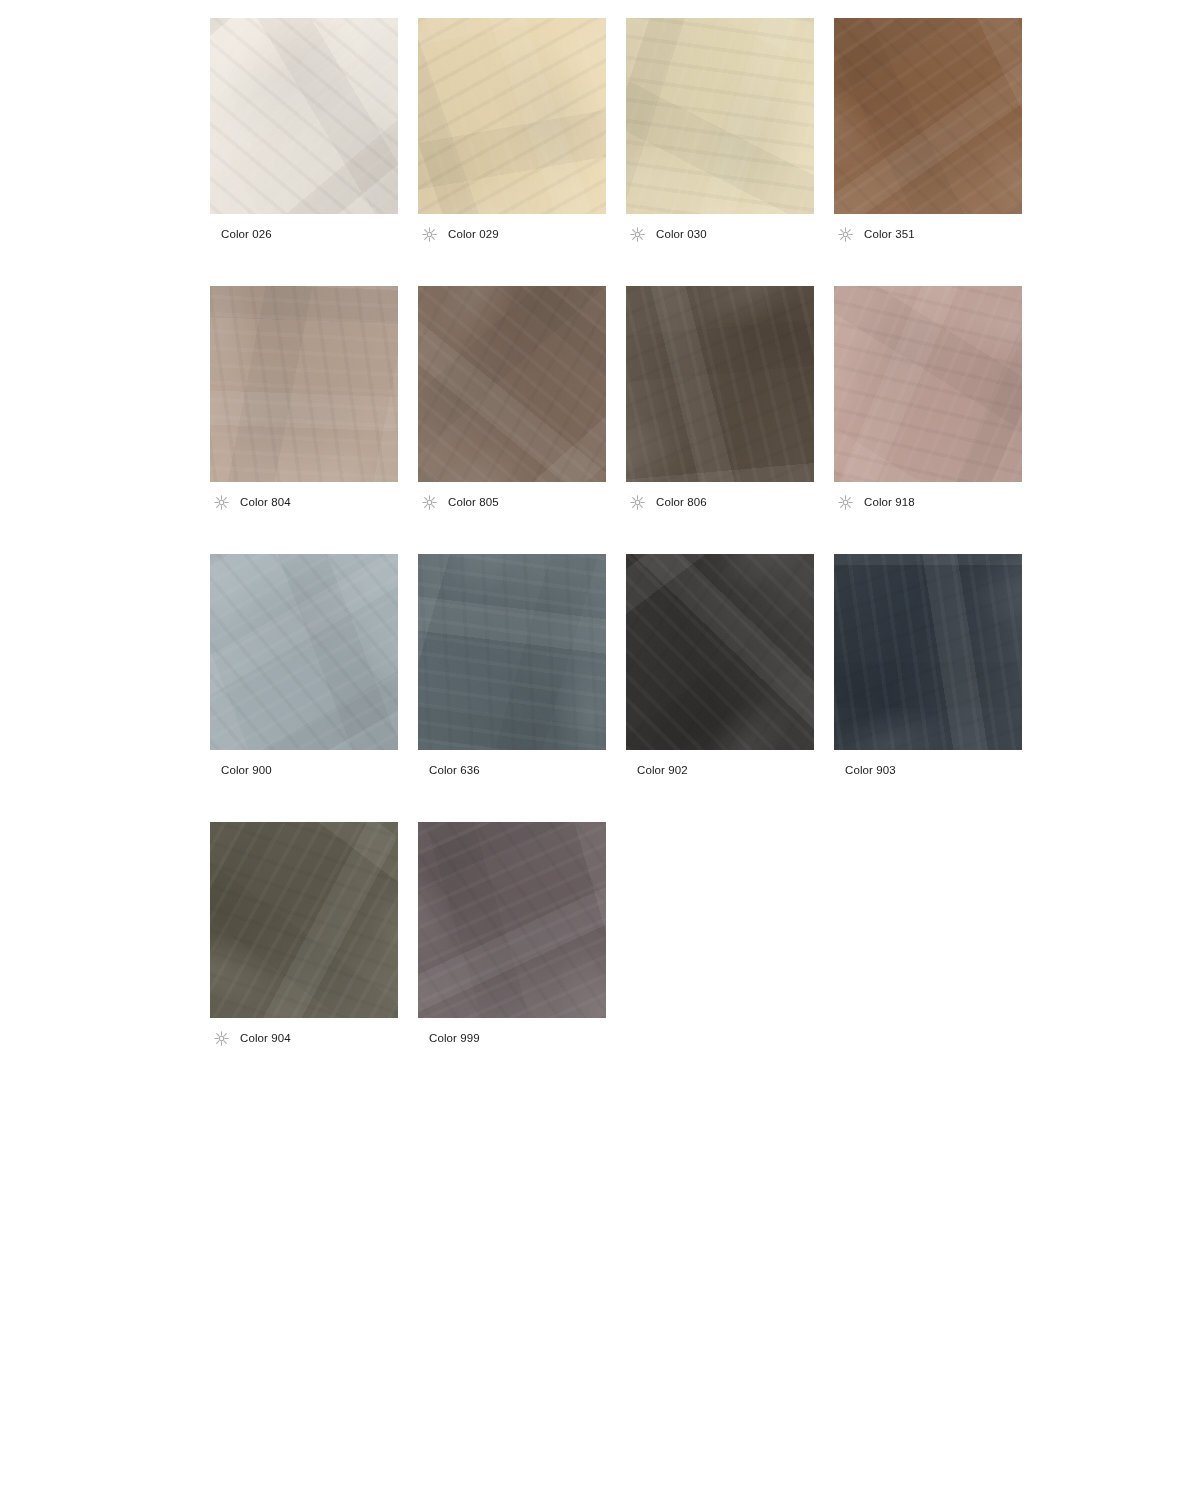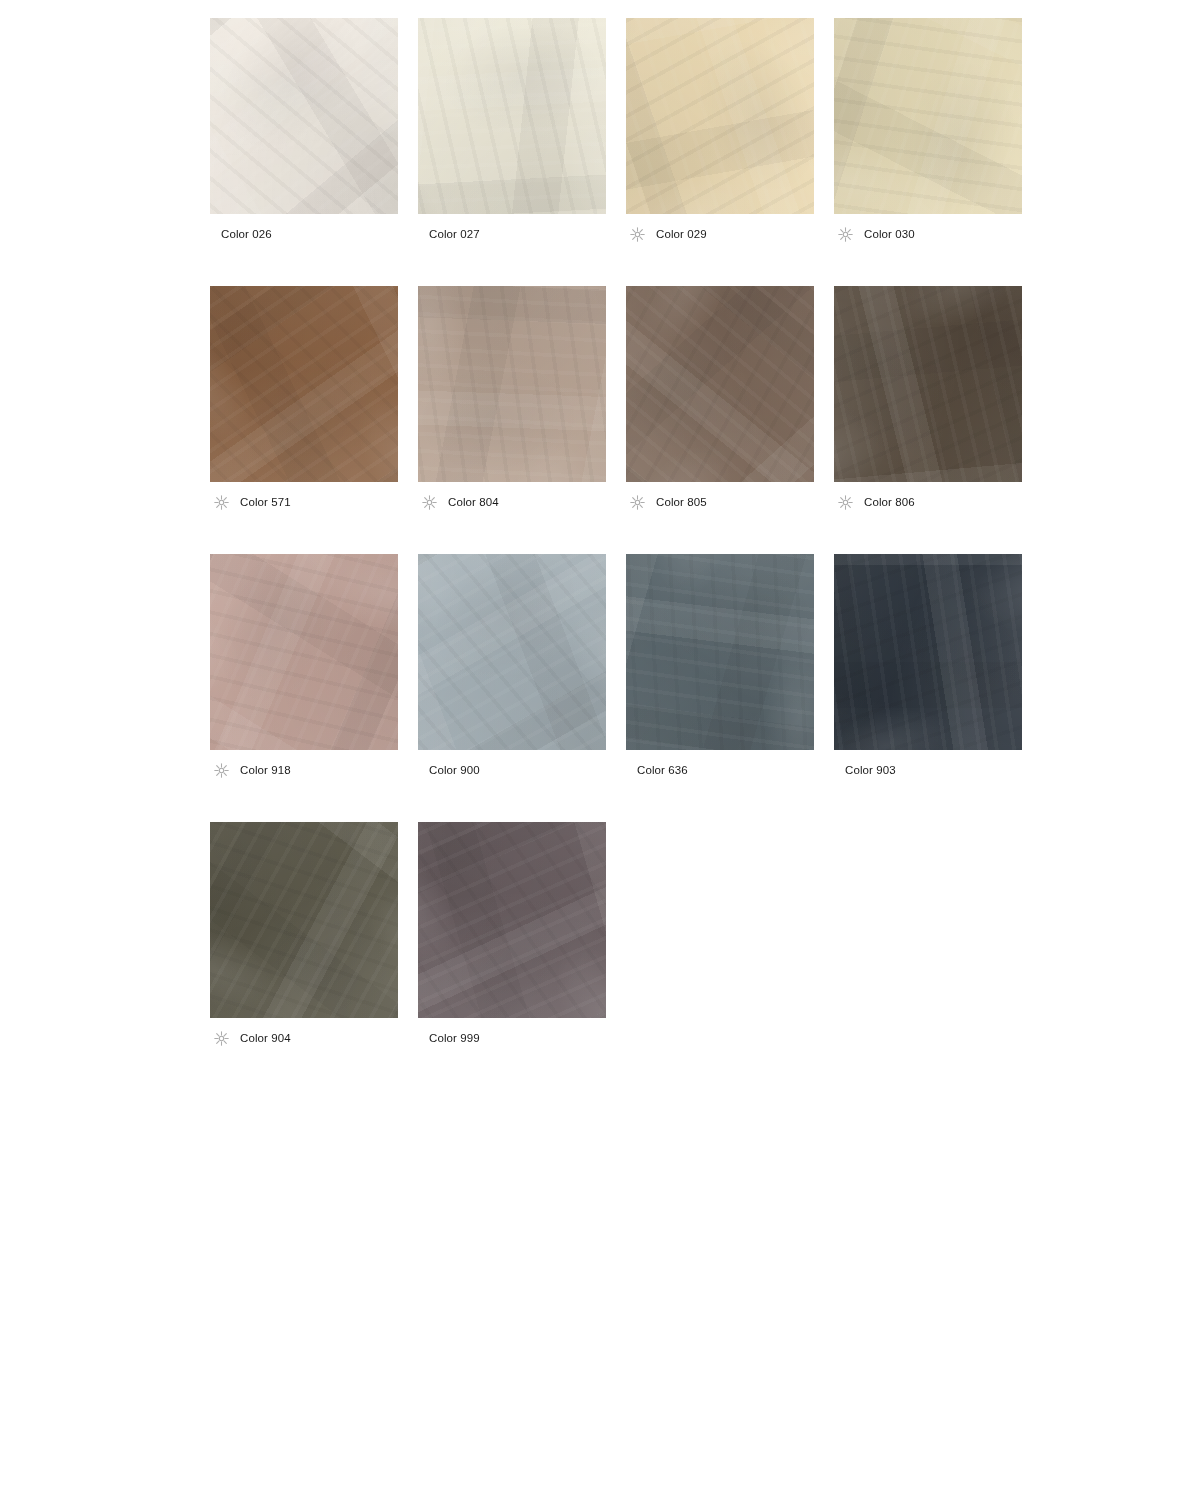--- a/index.html
+++ b/index.html
@@ -131,32 +131,20 @@
           <div class="tex t2" style="transform: rotate(23deg) scale(1.9);"></div>
           <div class="tex t3" style="transform: rotate(46deg) scale(1.9);"></div>
           <div class="tex t4" style="transform: rotate(69deg) scale(1.9);"></div>
           <div class="tex sheen" style="transform: rotate(92deg) scale(1.9);"></div>
         </div>
         <div class="swatch-caption">
           <span class="swatch-label">Color 026</span>
         </div>
       </div>
       <div class="swatch-cell">
-        <div class="swatch-chip" style="background-color: rgb(241, 237, 220);">
-          <div class="tex t1" style="transform: rotate(37deg) scale(1.9);"></div>
-          <div class="tex t2" style="transform: rotate(60deg) scale(1.9);"></div>
-          <div class="tex t3" style="transform: rotate(83deg) scale(1.9);"></div>
-          <div class="tex t4" style="transform: rotate(106deg) scale(1.9);"></div>
-          <div class="tex sheen" style="transform: rotate(129deg) scale(1.9);"></div>
-        </div>
-        <div class="swatch-caption">
-          <span class="swatch-label">Color 027</span>
-        </div>
-      </div>
-      <div class="swatch-cell">
         <div class="swatch-chip" style="background-color: rgb(240, 222, 182);">
           <div class="tex t1" style="transform: rotate(111deg) scale(1.9);"></div>
           <div class="tex t2" style="transform: rotate(134deg) scale(1.9);"></div>
           <div class="tex t3" style="transform: rotate(157deg) scale(1.9);"></div>
           <div class="tex t4" style="transform: rotate(180deg) scale(1.9);"></div>
           <div class="tex sheen" style="transform: rotate(203deg) scale(1.9);"></div>
         </div>
         <div class="swatch-caption has-icon">
           <span class="sun-icon">
             <svg viewBox="0 0 24 24" width="17" height="17" aria-hidden="true">
@@ -220,21 +208,21 @@
                 <line x1="2.5" y1="12" x2="7.2" y2="12"></line>
                 <line x1="16.8" y1="12" x2="21.5" y2="12"></line>
                 <line x1="5.2" y1="5.2" x2="8.6" y2="8.6"></line>
                 <line x1="15.4" y1="15.4" x2="18.8" y2="18.8"></line>
                 <line x1="18.8" y1="5.2" x2="15.4" y2="8.6"></line>
                 <line x1="8.6" y1="15.4" x2="5.2" y2="18.8"></line>
               </g>
               <circle cx="12" cy="12" r="3.1" fill="none" stroke="#9a9a9a" stroke-width="1.5"></circle>
             </svg>
           </span>
-          <span class="swatch-label">Color 571</span>
+          <span class="swatch-label">Color 351</span>
         </div>
       </div>
       <div class="swatch-cell">
         <div class="swatch-chip" style="background-color: rgb(187, 166, 150);">
           <div class="tex t1" style="transform: rotate(222deg) scale(1.9);"></div>
           <div class="tex t2" style="transform: rotate(245deg) scale(1.9);"></div>
           <div class="tex t3" style="transform: rotate(268deg) scale(1.9);"></div>
           <div class="tex t4" style="transform: rotate(291deg) scale(1.9);"></div>
           <div class="tex sheen" style="transform: rotate(314deg) scale(1.9);"></div>
         </div>
@@ -356,20 +344,32 @@
           <div class="tex t2" style="transform: rotate(70deg) scale(1.9);"></div>
           <div class="tex t3" style="transform: rotate(93deg) scale(1.9);"></div>
           <div class="tex t4" style="transform: rotate(116deg) scale(1.9);"></div>
           <div class="tex sheen" style="transform: rotate(139deg) scale(1.9);"></div>
         </div>
         <div class="swatch-caption">
           <span class="swatch-label">Color 636</span>
         </div>
       </div>
       <div class="swatch-cell">
+        <div class="swatch-chip" style="background-color: rgb(50, 48, 46);">
+          <div class="tex t1" style="transform: rotate(84deg) scale(1.9);"></div>
+          <div class="tex t2" style="transform: rotate(107deg) scale(1.9);"></div>
+          <div class="tex t3" style="transform: rotate(130deg) scale(1.9);"></div>
+          <div class="tex t4" style="transform: rotate(153deg) scale(1.9);"></div>
+          <div class="tex sheen" style="transform: rotate(176deg) scale(1.9);"></div>
+        </div>
+        <div class="swatch-caption">
+          <span class="swatch-label">Color 902</span>
+        </div>
+      </div>
+      <div class="swatch-cell">
         <div class="swatch-chip" style="background-color: rgb(46, 54, 63);">
           <div class="tex t1" style="transform: rotate(121deg) scale(1.9);"></div>
           <div class="tex t2" style="transform: rotate(144deg) scale(1.9);"></div>
           <div class="tex t3" style="transform: rotate(167deg) scale(1.9);"></div>
           <div class="tex t4" style="transform: rotate(190deg) scale(1.9);"></div>
           <div class="tex sheen" style="transform: rotate(213deg) scale(1.9);"></div>
         </div>
         <div class="swatch-caption">
           <span class="swatch-label">Color 903</span>
         </div>

